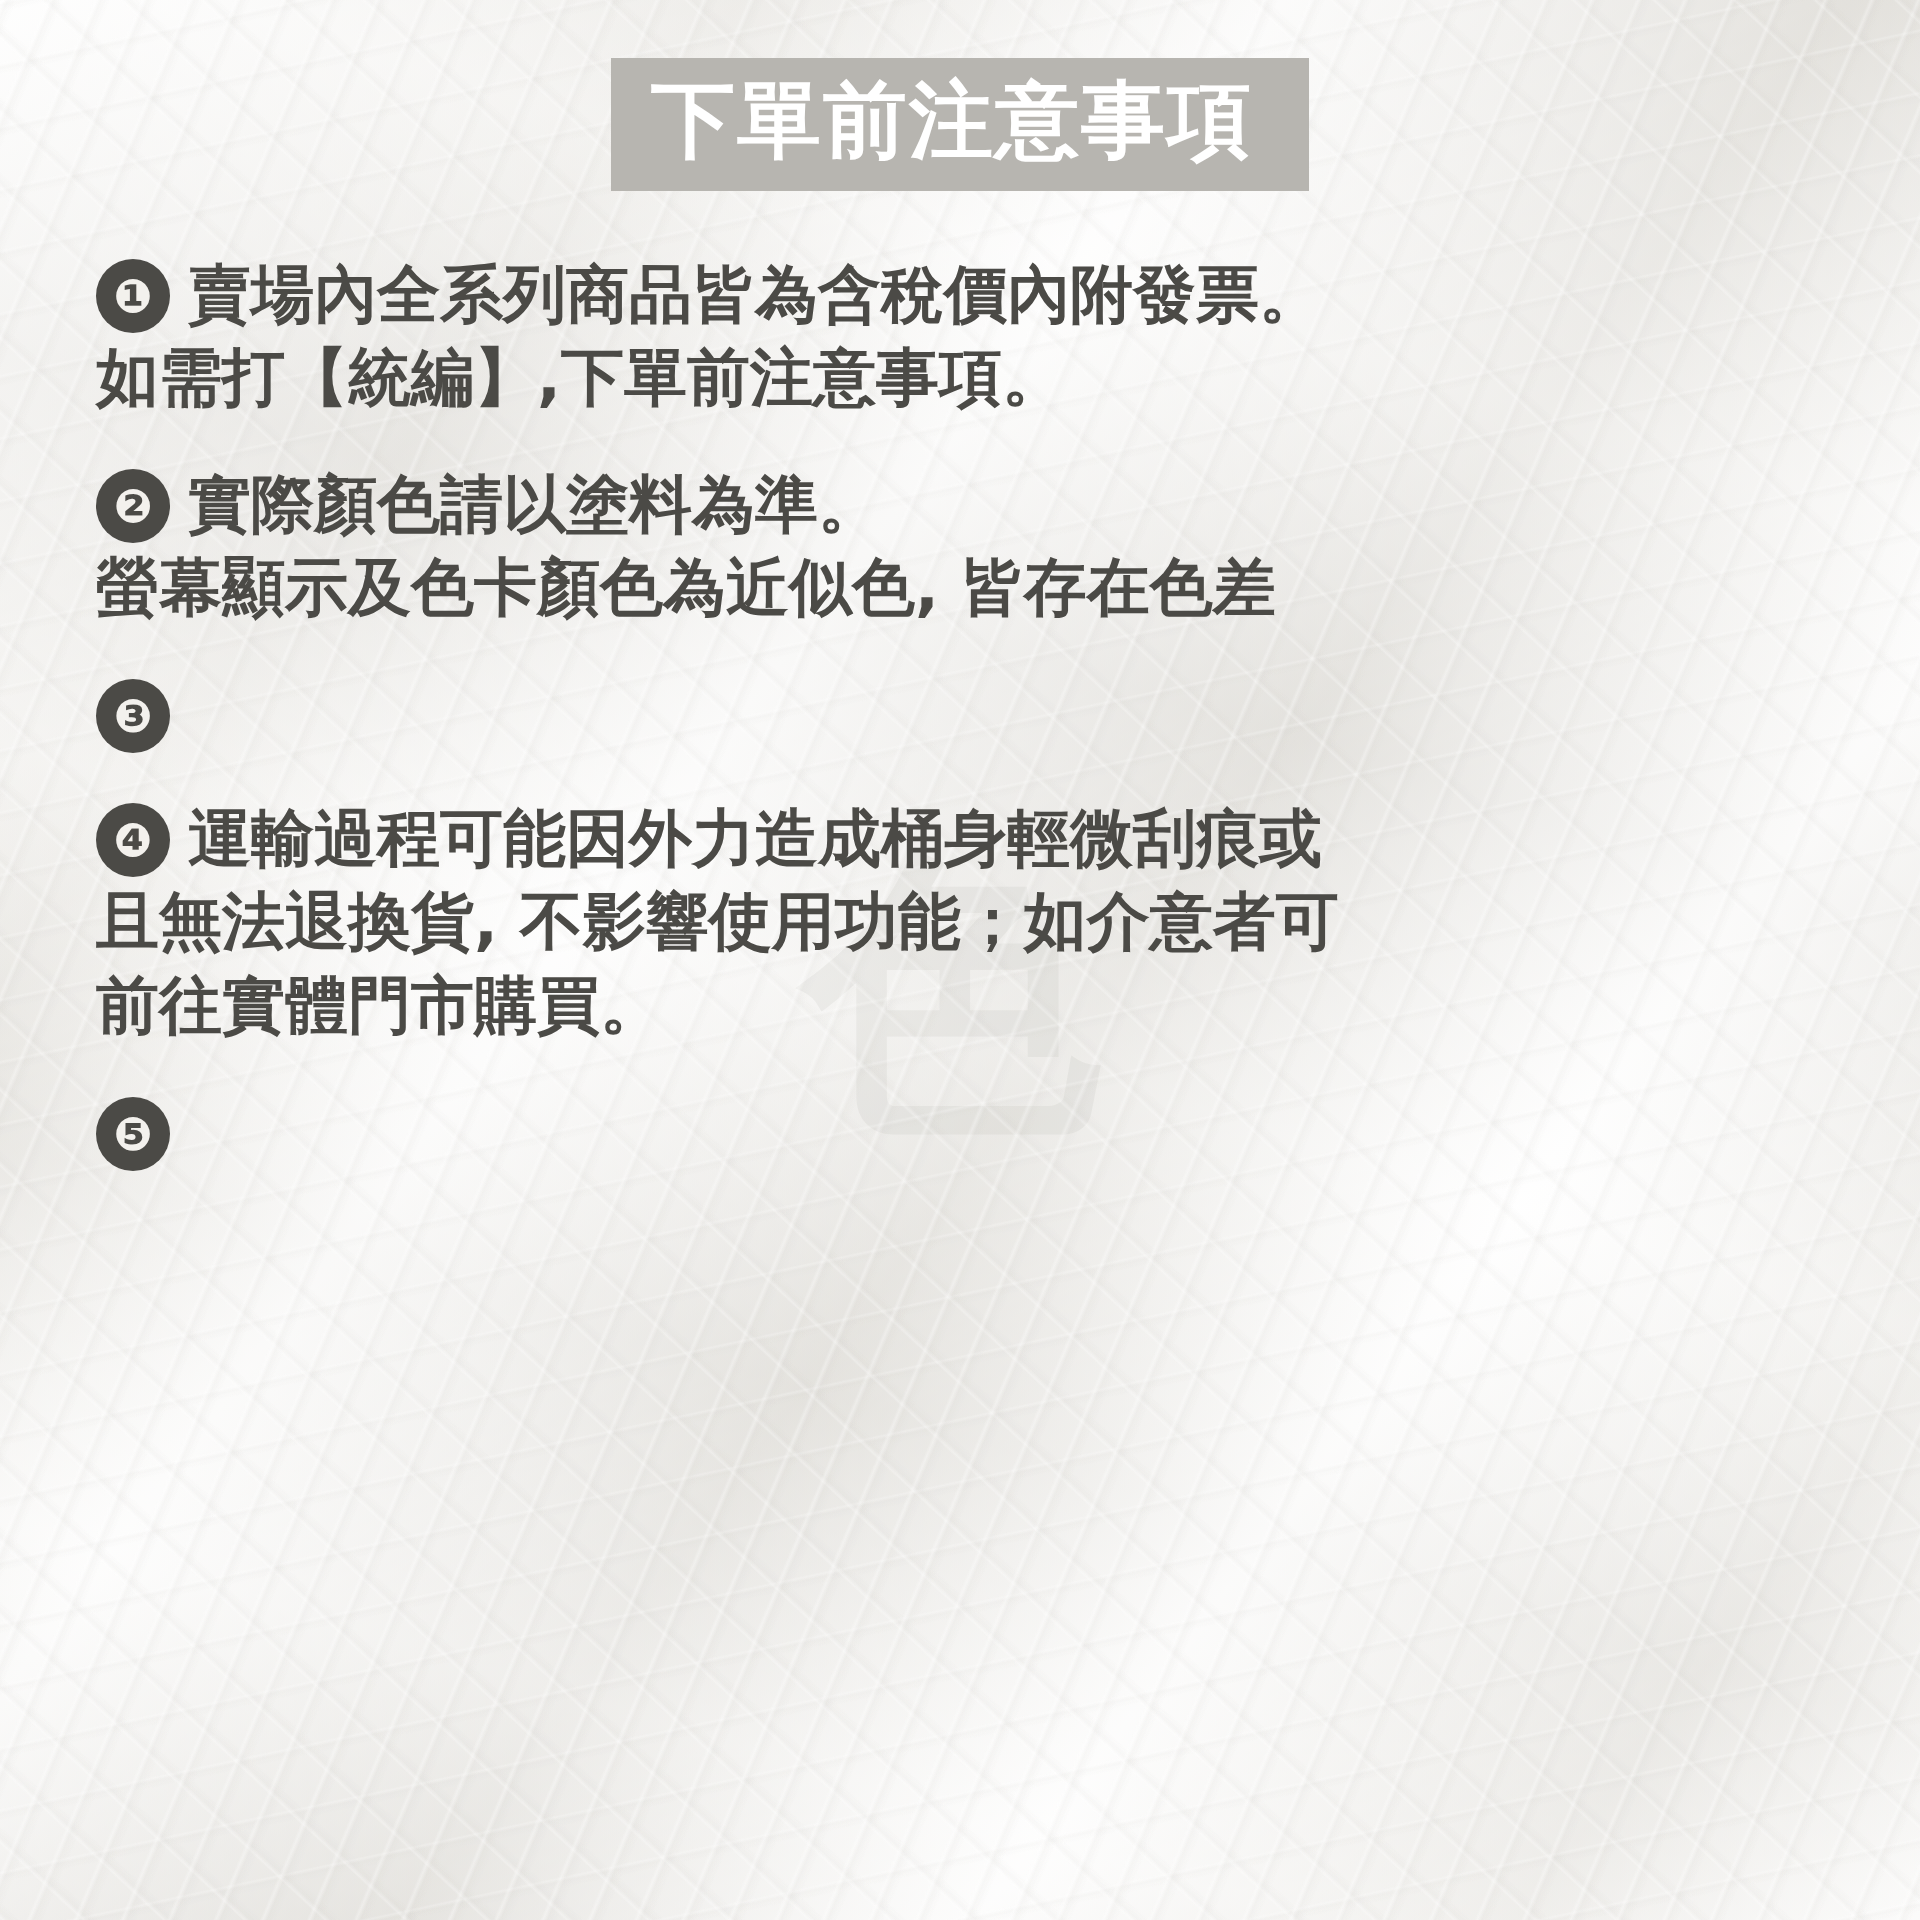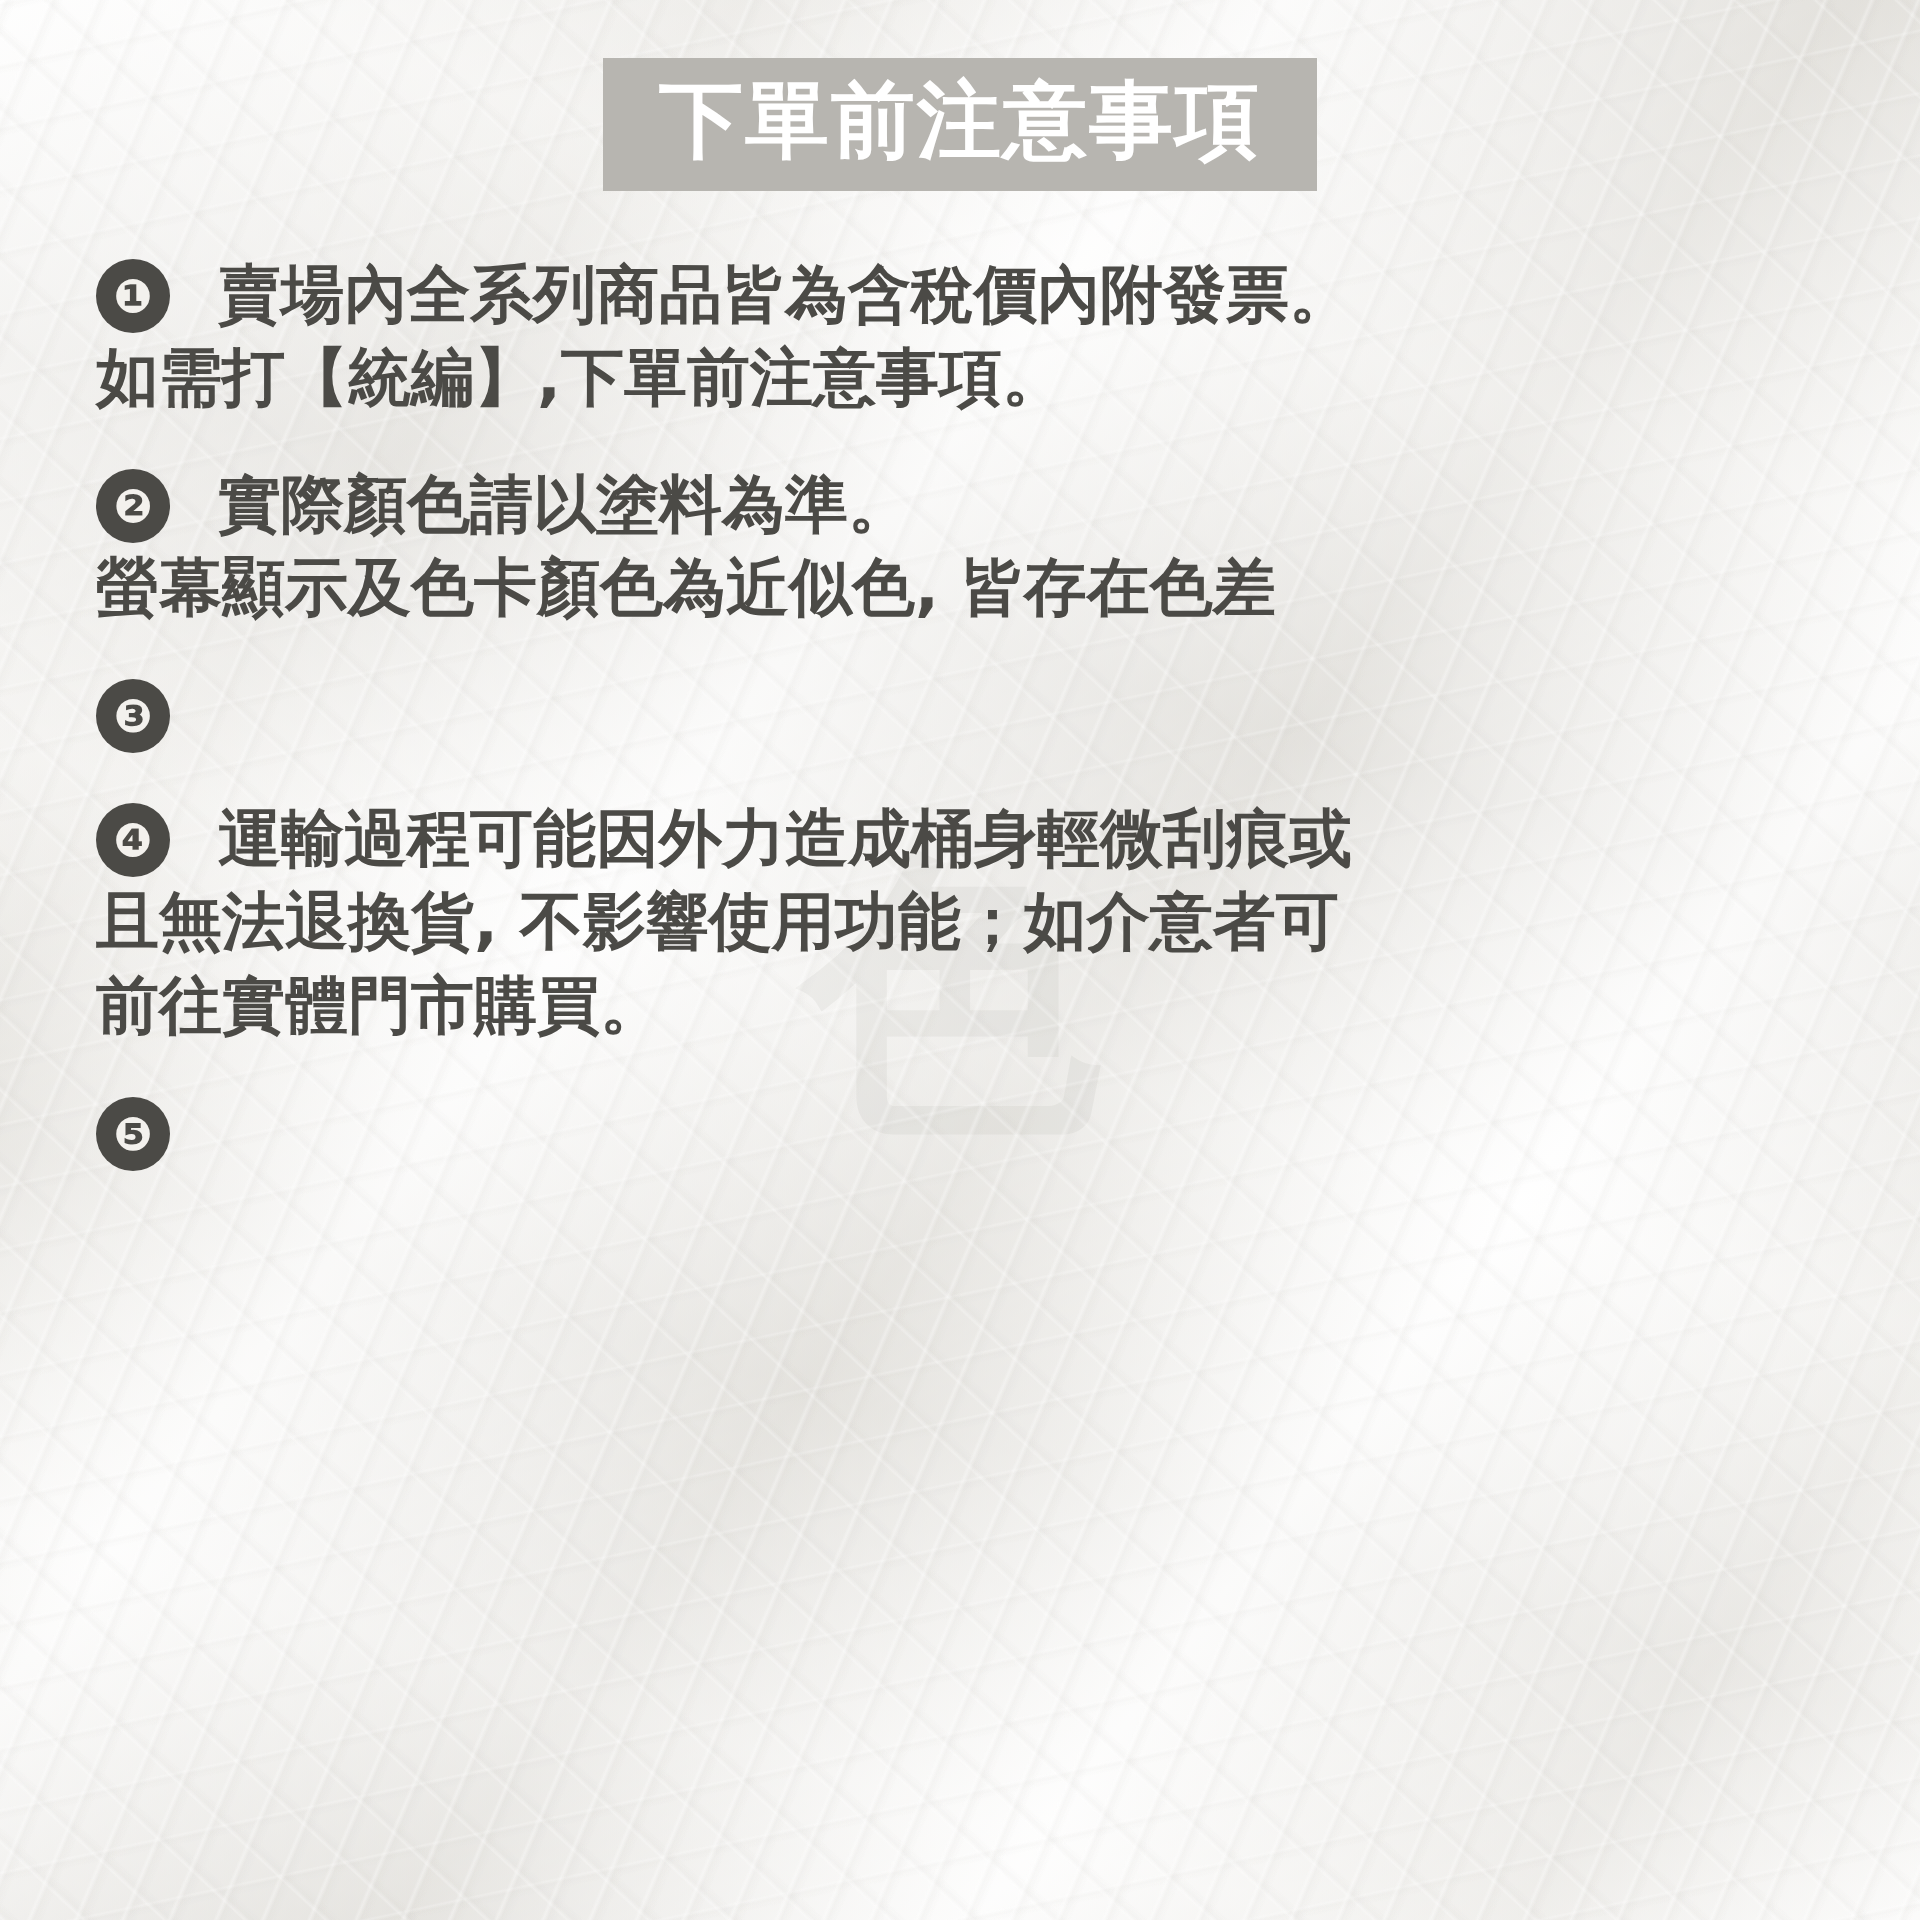--- a/index.html
+++ b/index.html
@@ -61,21 +61,21 @@
   
   .header-wrap {
     position: relative;
     z-index: 2;
     display: flex;
     justify-content: center;
     padding-top: 58px;
   }
   .title-band {
     background: #b7b5b0;
-    padding: 14px 56px 22px 56px;
+    padding: 14px 56px 22px 40px;
     display: inline-block;
   }
   .title-band .title-text {
     font-family: "DejaVu Sans", "Liberation Sans", sans-serif;
     font-weight: bold;
     font-size: 84px;
     line-height: 1.15;
     color: #ffffff;
     letter-spacing: 2px;
     white-space: nowrap;
@@ -115,21 +115,20 @@
     font-weight: bold;
     font-size: 63px;
     line-height: 1.32;
     color: #4b4a46;
     letter-spacing: 0px;
     text-indent: 0;
   }
   .item-text .ln {
     display: block;
     white-space: nowrap;
-    margin-left: 30px;
   }
   .notice-item:nth-child(1) .item-text .ln + .ln,
   .notice-item .item-text .ln + .ln {
     margin-left: -92px; 
   }
 </style>
 </head>
 <body>
 
 <div class="page">

